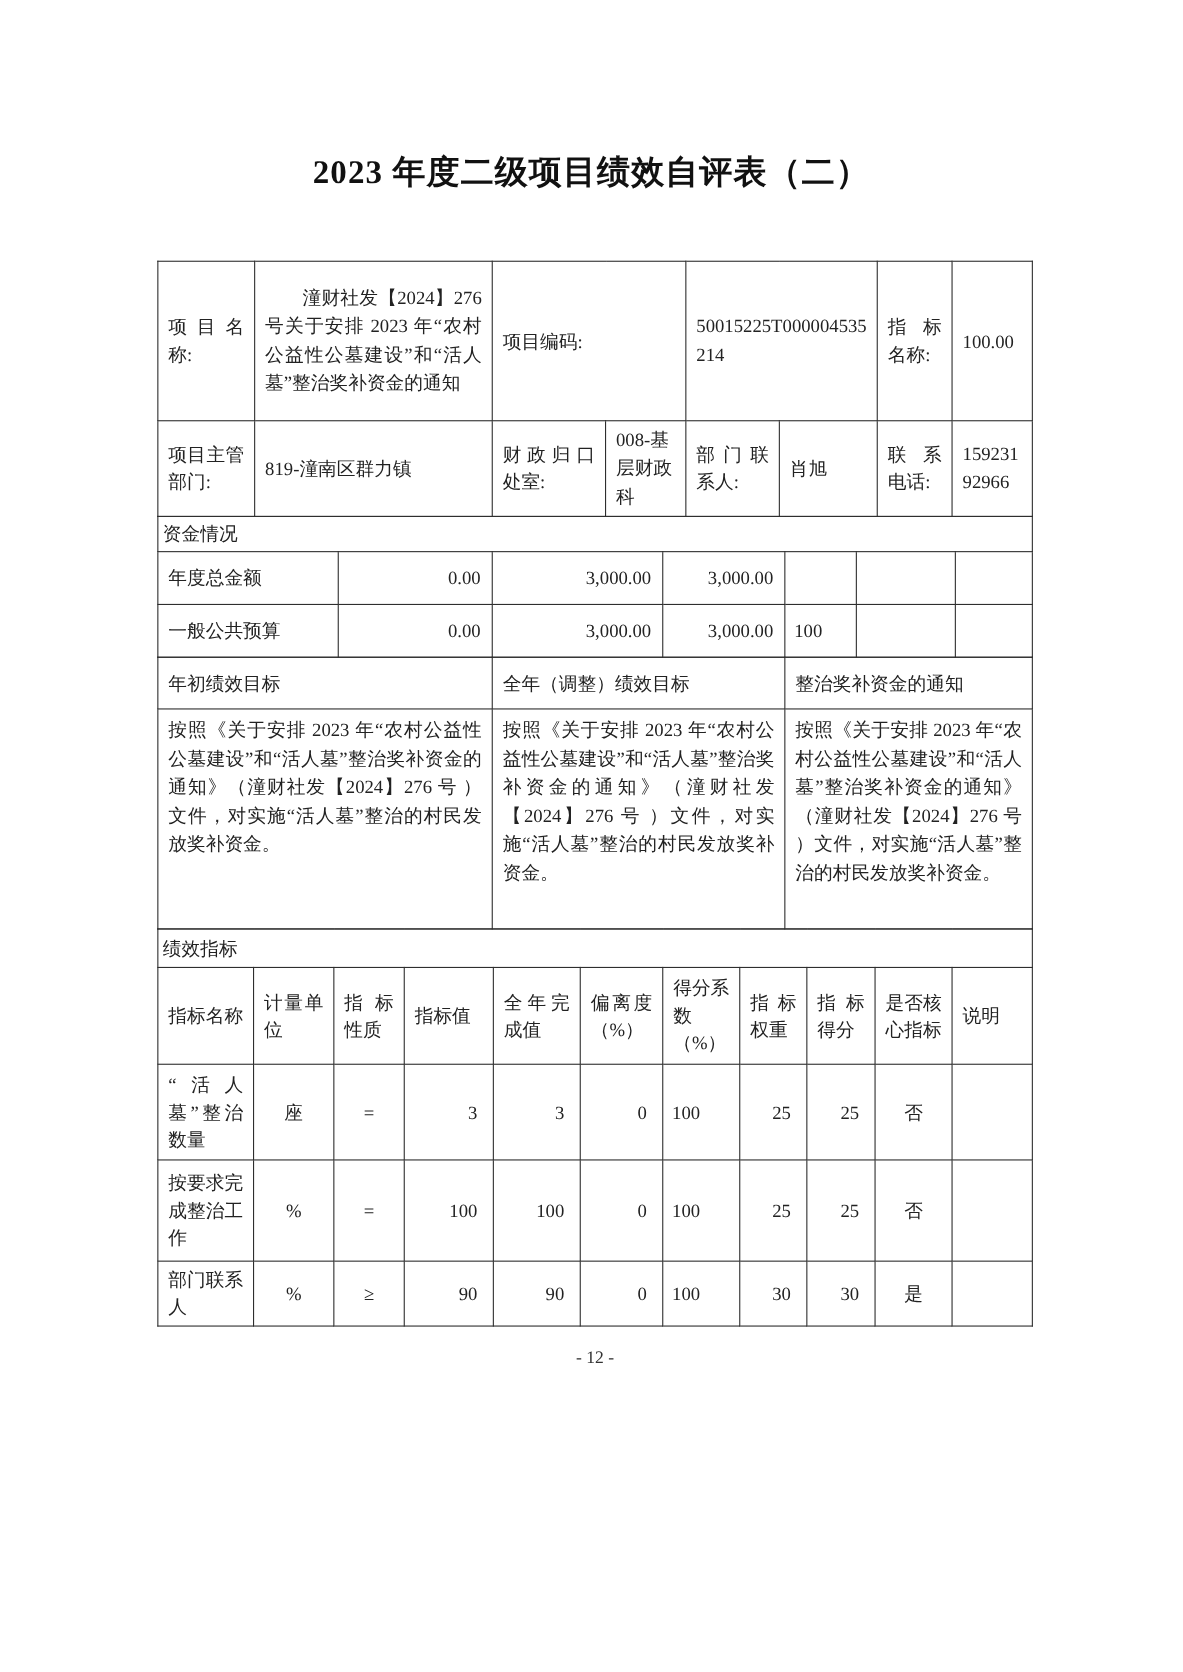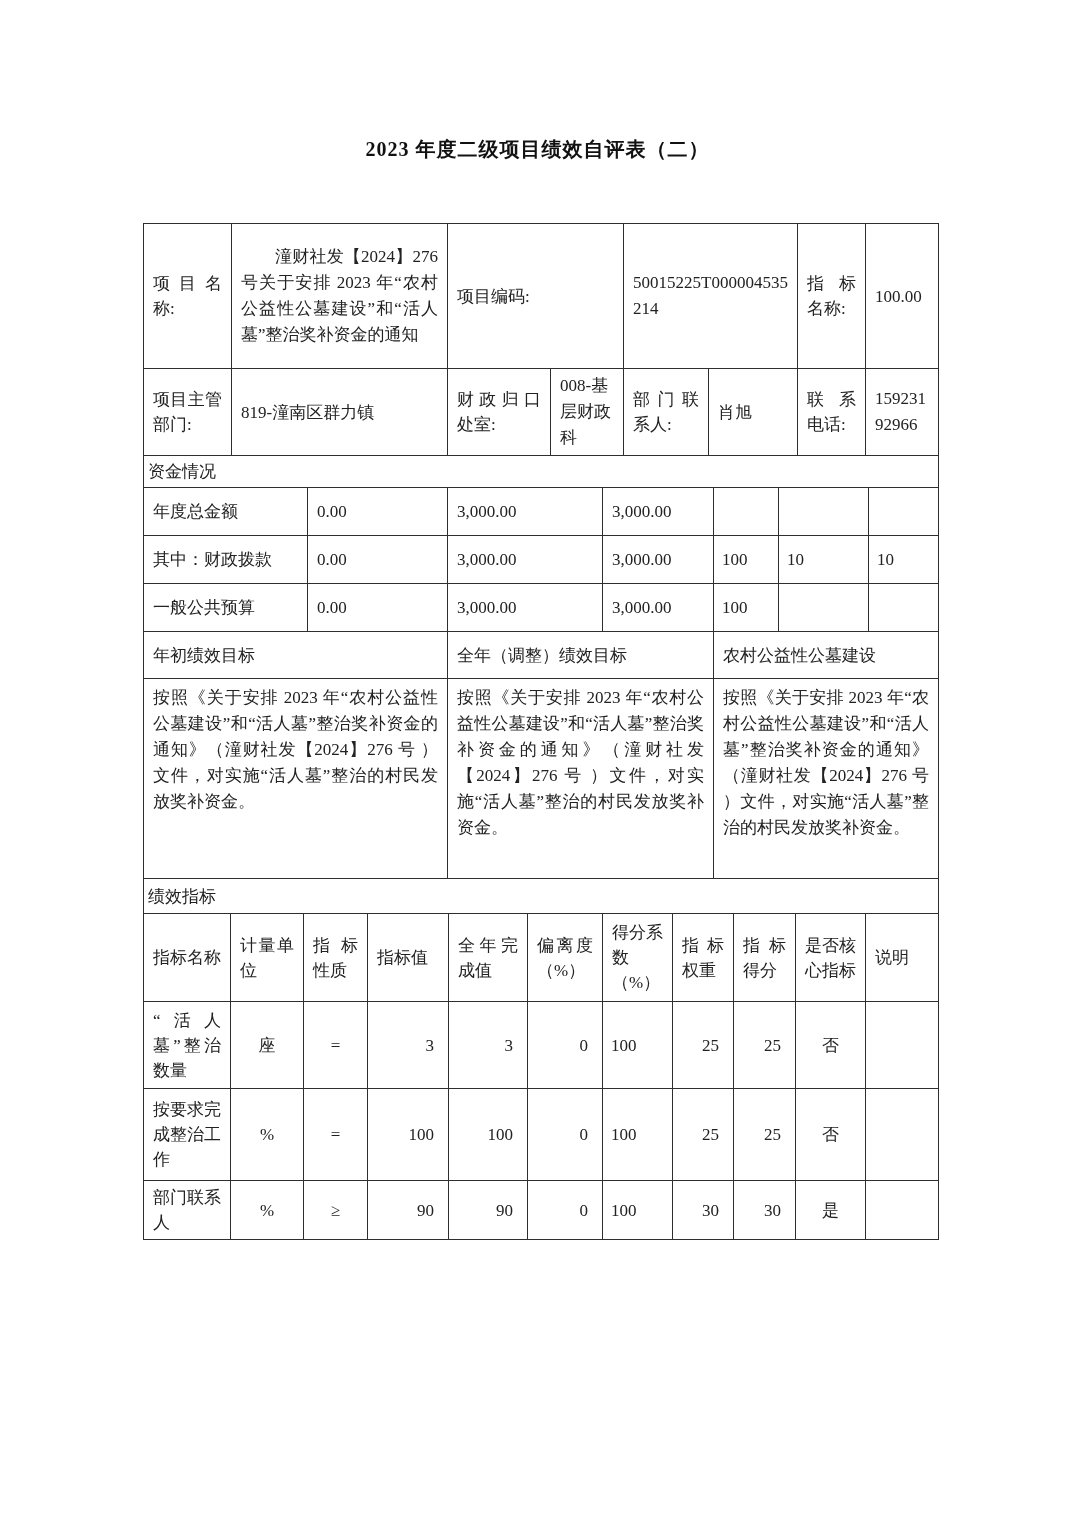--- a/index.html
+++ b/index.html
@@ -6,41 +6,41 @@
   body{
     width:1075px;height:1520px;
     font-family:"Liberation Serif","DejaVu Serif",serif;
     color:#1c1c1c;
     -webkit-font-smoothing:antialiased;
   }
   .page{position:relative;width:1075px;height:1520px;overflow:hidden;}
   .doc-title{
     margin:0;padding-top:136px;
     text-align:center;
-    font-size:20px;font-weight:bold;letter-spacing:1px;
+    font-size:30px;font-weight:bold;letter-spacing:1px;
     color:#111;
   }
   .tbl-wrap{margin:60px 0 0 143px;width:796px;}
   table{
     border-collapse:collapse;table-layout:fixed;width:796px;
     font-size:17px;line-height:25px;color:#222;
   }
   table + table{margin-top:-1px;}
   td{
     border:1px solid #2e2e2e;
     padding:4px 9px;
     vertical-align:middle;
     overflow:hidden;
     word-break:break-word;
   }
   td.lbl{text-align:justify;text-justify:inter-ideograph;}
   td.section{padding:3px 4px;}
   td.hdr{text-align:justify;text-justify:inter-ideograph;vertical-align:middle;}
   td.num-r{text-align:right;padding-right:14px;}
-  td.money{padding-right:10px;}
+  td.money{text-align:right;padding-right:10px;}
   td.num-l{text-align:left;padding-left:8px;}
   td.ctr{text-align:center;}
   td.goal{
     vertical-align:top;text-align:justify;text-justify:inter-ideograph;
     line-height:26px;padding:6px 9px;margin-top:32px;
   }
   td.indent{text-indent:2em;text-align:justify;line-height:26px;}
   td.brk{word-break:break-all;line-height:26px;}
   .page-num{
     margin-top:20px;text-align:center;font-size:16px;color:#333;
@@ -106,29 +106,20 @@
       <tr style="height:48px">
         <td>年度总金额</td>
         <td class="money">0.00</td>
         <td class="money">3,000.00</td>
         <td class="money">3,000.00</td>
         <td class="num-l"></td>
         <td class="num-l"></td>
         <td class="num-l"></td>
       </tr>
       <tr style="height:48px">
-        <td>其中：财政拨款</td>
-        <td class="money">0.00</td>
-        <td class="money">3,000.00</td>
-        <td class="money">3,000.00</td>
-        <td class="num-l">100</td>
-        <td class="num-l">10</td>
-        <td class="num-l">10</td>
-      </tr>
-      <tr style="height:48px">
         <td>一般公共预算</td>
         <td class="money">0.00</td>
         <td class="money">3,000.00</td>
         <td class="money">3,000.00</td>
         <td class="num-l">100</td>
         <td class="num-l"></td>
         <td class="num-l"></td>
       </tr>
     </tbody>
       </table>
@@ -136,21 +127,21 @@
     <table>
       <colgroup>
         <col style="width:304px">
           <col style="width:266px">
           <col style="width:225px">
       </colgroup>
       <tbody>
       <tr style="height:47px">
         <td>年初绩效目标</td>
         <td>全年（调整）绩效目标</td>
-        <td>农村公益性公墓建设</td>
+        <td>整治奖补资金的通知</td>
       </tr>
       <tr style="height:200px">
         <td class="goal">按照《关于安排 2023 年“农村公益性公墓建设”和“活人墓”整治奖补资金的通知》（潼财社发【2024】276 号 ）文件，对实施“活人墓”整治的村民发放奖补资金。</td>
         <td class="goal">按照《关于安排 2023 年“农村公益性公墓建设”和“活人墓”整治奖补资金的通知》（潼财社发【2024】276 号 ）文件，对实施“活人墓”整治的村民发放奖补资金。</td>
         <td class="goal">按照《关于安排 2023 年“农村公益性公墓建设”和“活人墓”整治奖补资金的通知》（潼财社发【2024】276 号 ）文件，对实施“活人墓”整治的村民发放奖补资金。</td>
       </tr>
     </tbody>
       </table>
 
     <table>
@@ -220,14 +211,15 @@
         <td class="num-l">100</td>
         <td class="num-r">30</td>
         <td class="num-r">30</td>
         <td class="ctr">是</td>
         <td></td>
       </tr>
     </tbody>
       </table>
   </div>
 
+  <div class="page-num">- 12 -</div>
 
 </div>
 
 </body></html>

